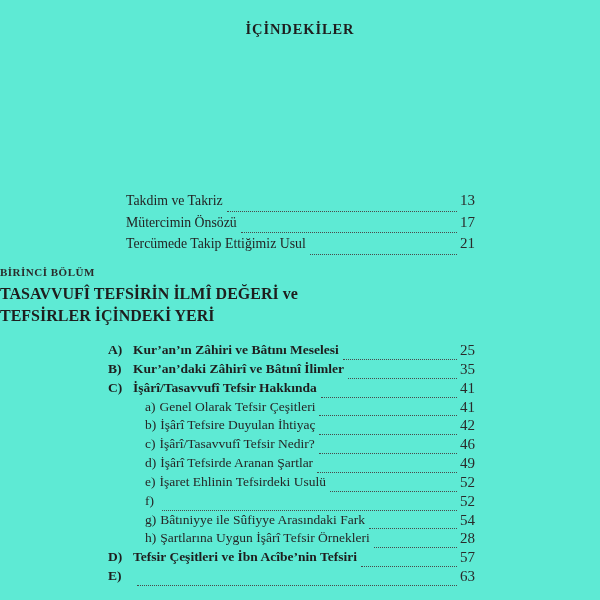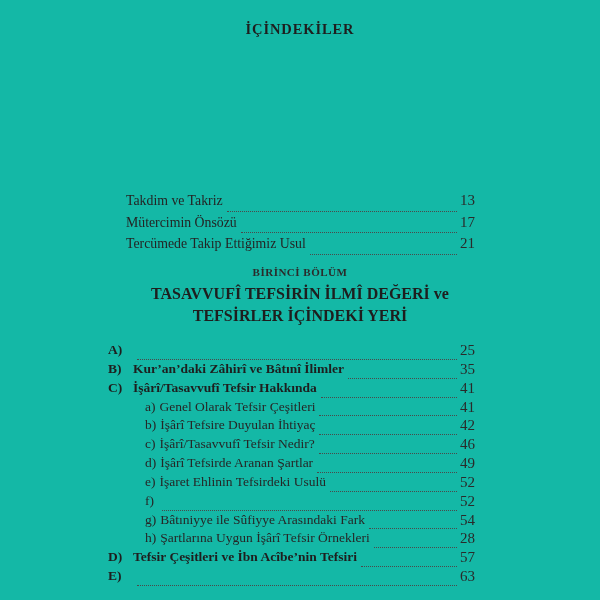--- a/index.html
+++ b/index.html
@@ -4,21 +4,21 @@
 <style>
   html, body {
     margin: 0;
     padding: 0;
     background: #ffffff;
   }
   #page {
     position: relative;
     width: 600px;
     height: 600px;
-    background: #14b8a6;
+    background: #5eead4;
     overflow: hidden;
     font-family: "Liberation Serif", "DejaVu Serif", serif;
     color: #242424;
   }
   .doc-title {
     position: absolute;
     top: 21px;
     left: 0;
     right: 0;
     text-align: center;
@@ -61,21 +61,21 @@
   .front-list .row {
     line-height: 21.7px;
     font-size: 13.8px;
   }
   
   .section-heading {
     position: absolute;
     top: 265px;
     left: 0;
     right: 0;
-    text-align: center;
+    text-align: left;
   }
   .section-kicker {
     font-size: 11px;
     font-weight: bold;
     letter-spacing: 0.5px;
     color: #2b2b2b;
     line-height: 15px;
   }
   .section-title {
     font-size: 16px;
@@ -139,20 +139,21 @@
     <div class="section-kicker">BİRİNCİ BÖLÜM</div>
     <div class="section-title">
       <div>TASAVVUFÎ TEFSİRİN İLMÎ DEĞERİ ve</div>
       <div>TEFSİRLER İÇİNDEKİ YERİ</div>
     </div>
   </div>
 
   <div class="toc-list">
       <div class="row main">
         <span class="label">A)</span>
+        <span class="entry-title">Kur’an’ın Zâhiri ve Bâtını Meselesi</span>
         <span class="dots"></span>
         <span class="page-num">25</span>
       </div>
       <div class="row main">
         <span class="label">B)</span>
         <span class="entry-title">Kur’an’daki Zâhirî ve Bâtınî İlimler</span>
         <span class="dots"></span>
         <span class="page-num">35</span>
       </div>
       <div class="row main">

